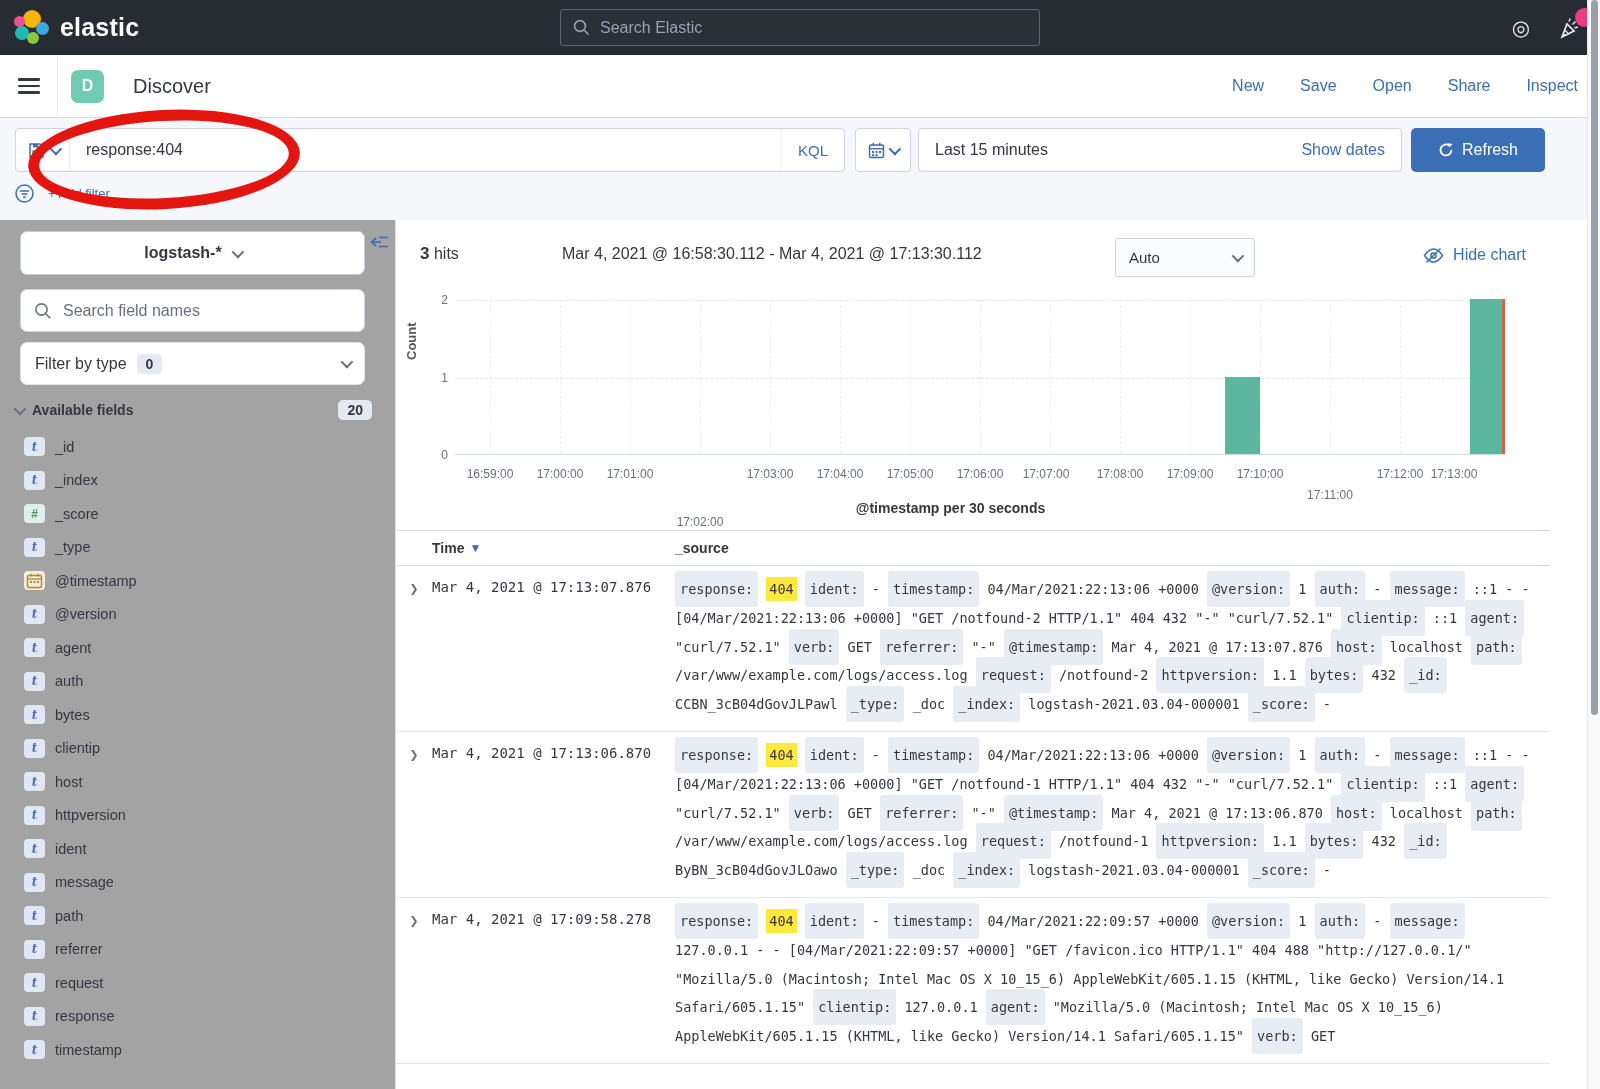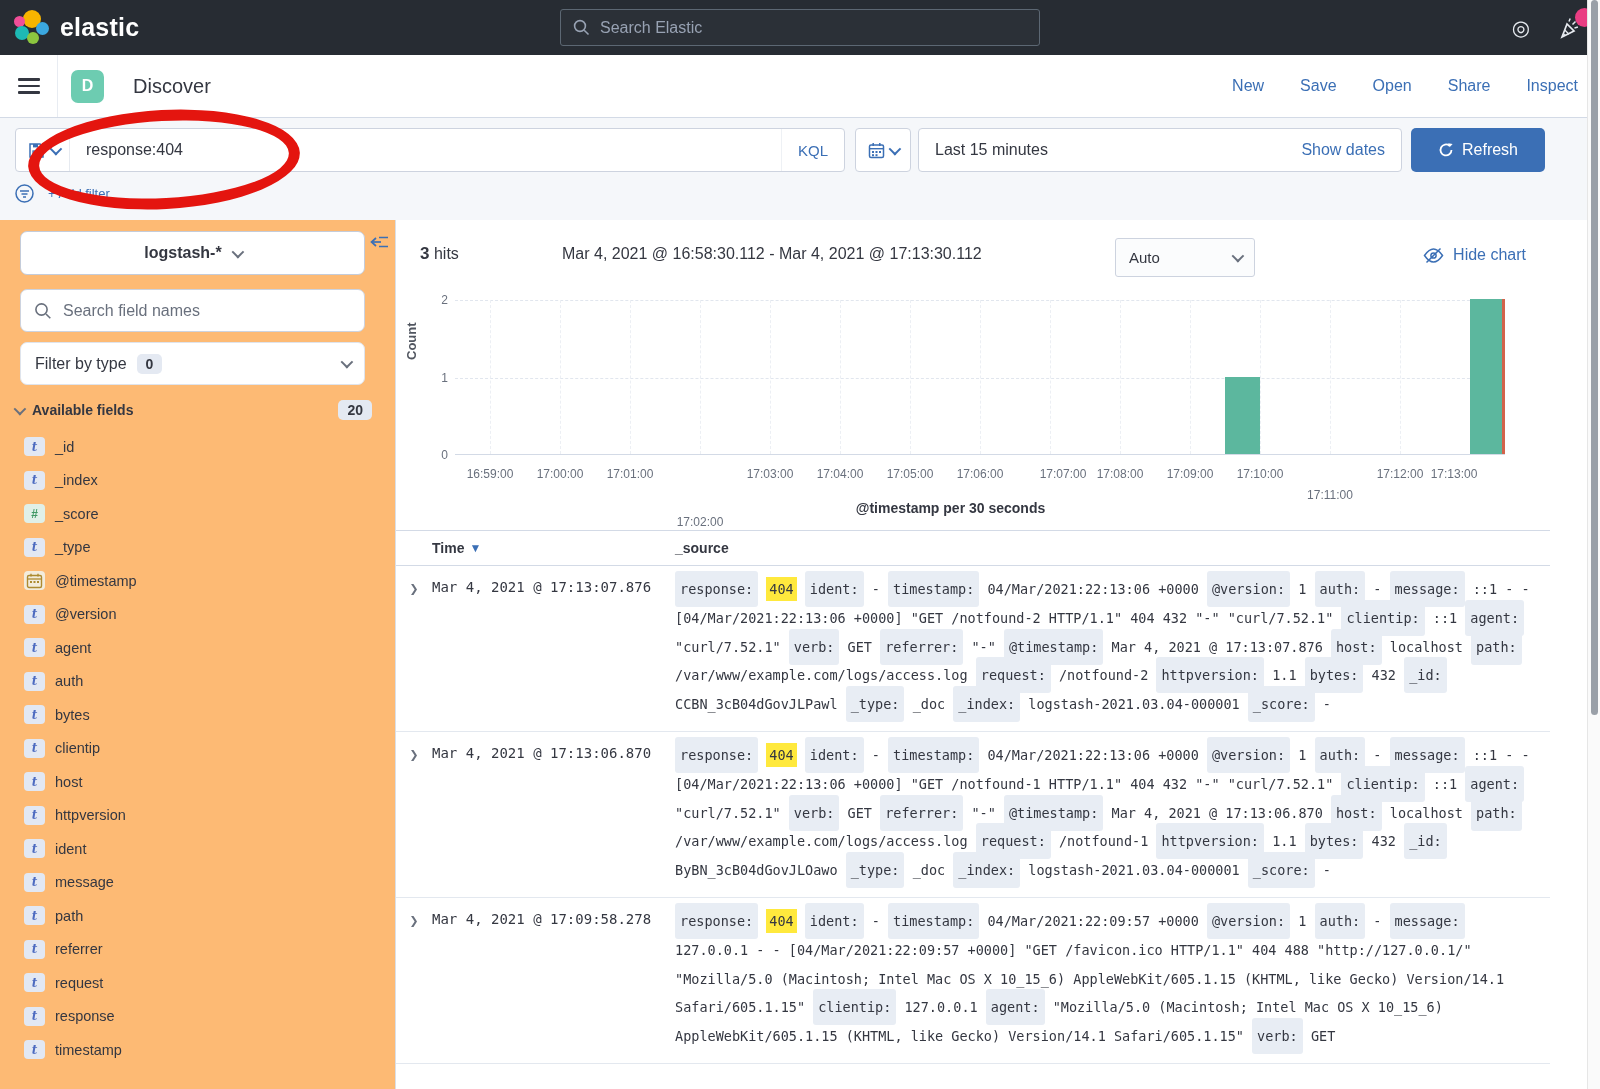--- a/index.html
+++ b/index.html
@@ -57,21 +57,21 @@
     display:flex; align-items:center; justify-content:center; gap:8px; cursor:pointer; }
   .filterbar { position:absolute; left:15px; top:66px; display:flex; align-items:center; gap:14px; }
   .add-filter { color:var(--accent,#3b6fb5); font-size:13px; cursor:pointer; }
 
   
   .annotation-ellipse { position:absolute; left:28px; top:110px; width:272px; height:99px;
     border:11px solid var(--annotation-red,#e4150f); border-radius:50%;
     transform:rotate(-3deg); z-index:60; pointer-events:none; }
 
   
-  .sidebar { position:absolute; left:0; top:220px; width:396px; bottom:0; background:#fdba74;
+  .sidebar { position:absolute; left:0; top:220px; width:396px; bottom:0; background:#a3a3a3;
     border-right:1px solid #d9dfe8; }
   .index-box { position:absolute; left:20px; top:11px; width:345px; height:44px; background:#fff;
     border:1px solid #c4ccda; border-radius:7px; display:flex; align-items:center; justify-content:center;
     gap:10px; font-size:16px; font-weight:700; cursor:pointer; }
   .collapse-ic { position:absolute; left:369px; top:14px; cursor:pointer; }
   .field-search { position:absolute; left:20px; top:69px; width:345px; height:43px; background:#fff;
     border:1px solid #cdd3df; border-radius:7px; display:flex; align-items:center; gap:11px;
     padding:0 13px; color:#69707d; font-size:16px; }
   .type-filter { position:absolute; left:20px; top:122px; width:345px; height:43px; background:#fff;
     border:1px solid #dfe4ec; border-radius:7px; display:flex; align-items:center; gap:10px;
@@ -418,21 +418,21 @@
       </div>
     <div id="xticks">
         <span class="xtick" style="left: 94px;">16:59:00</span>
         <span class="xtick" style="left: 164px;">17:00:00</span>
         <span class="xtick" style="left: 234px; text-align: center;">17:01:00</span>
         <span class="xtick" style="left: 304px; margin-top: 48px;">17:02:00</span>
         <span class="xtick" style="left: 374px;">17:03:00</span>
         <span class="xtick" style="left: 444px;">17:04:00</span>
         <span class="xtick" style="left: 514px;">17:05:00</span>
         <span class="xtick" style="left: 584px;">17:06:00</span>
-        <span class="xtick" style="left: 667px;">17:07:00</span>
+        <span class="xtick" style="left: 650px;">17:07:00</span>
         <span class="xtick" style="left: 724px;">17:08:00</span>
         <span class="xtick" style="left: 794px;">17:09:00</span>
         <span class="xtick" style="left: 864px;">17:10:00</span>
         <span class="xtick" style="left: 934px; margin-top: 21px;">17:11:00</span>
         <span class="xtick" style="left: 1004px;">17:12:00</span>
         <span class="xtick" style="left: 1058px;">17:13:00</span>
       </div>
     <div class="xlabel">@timestamp per 30 seconds</div>
   </div>
 

